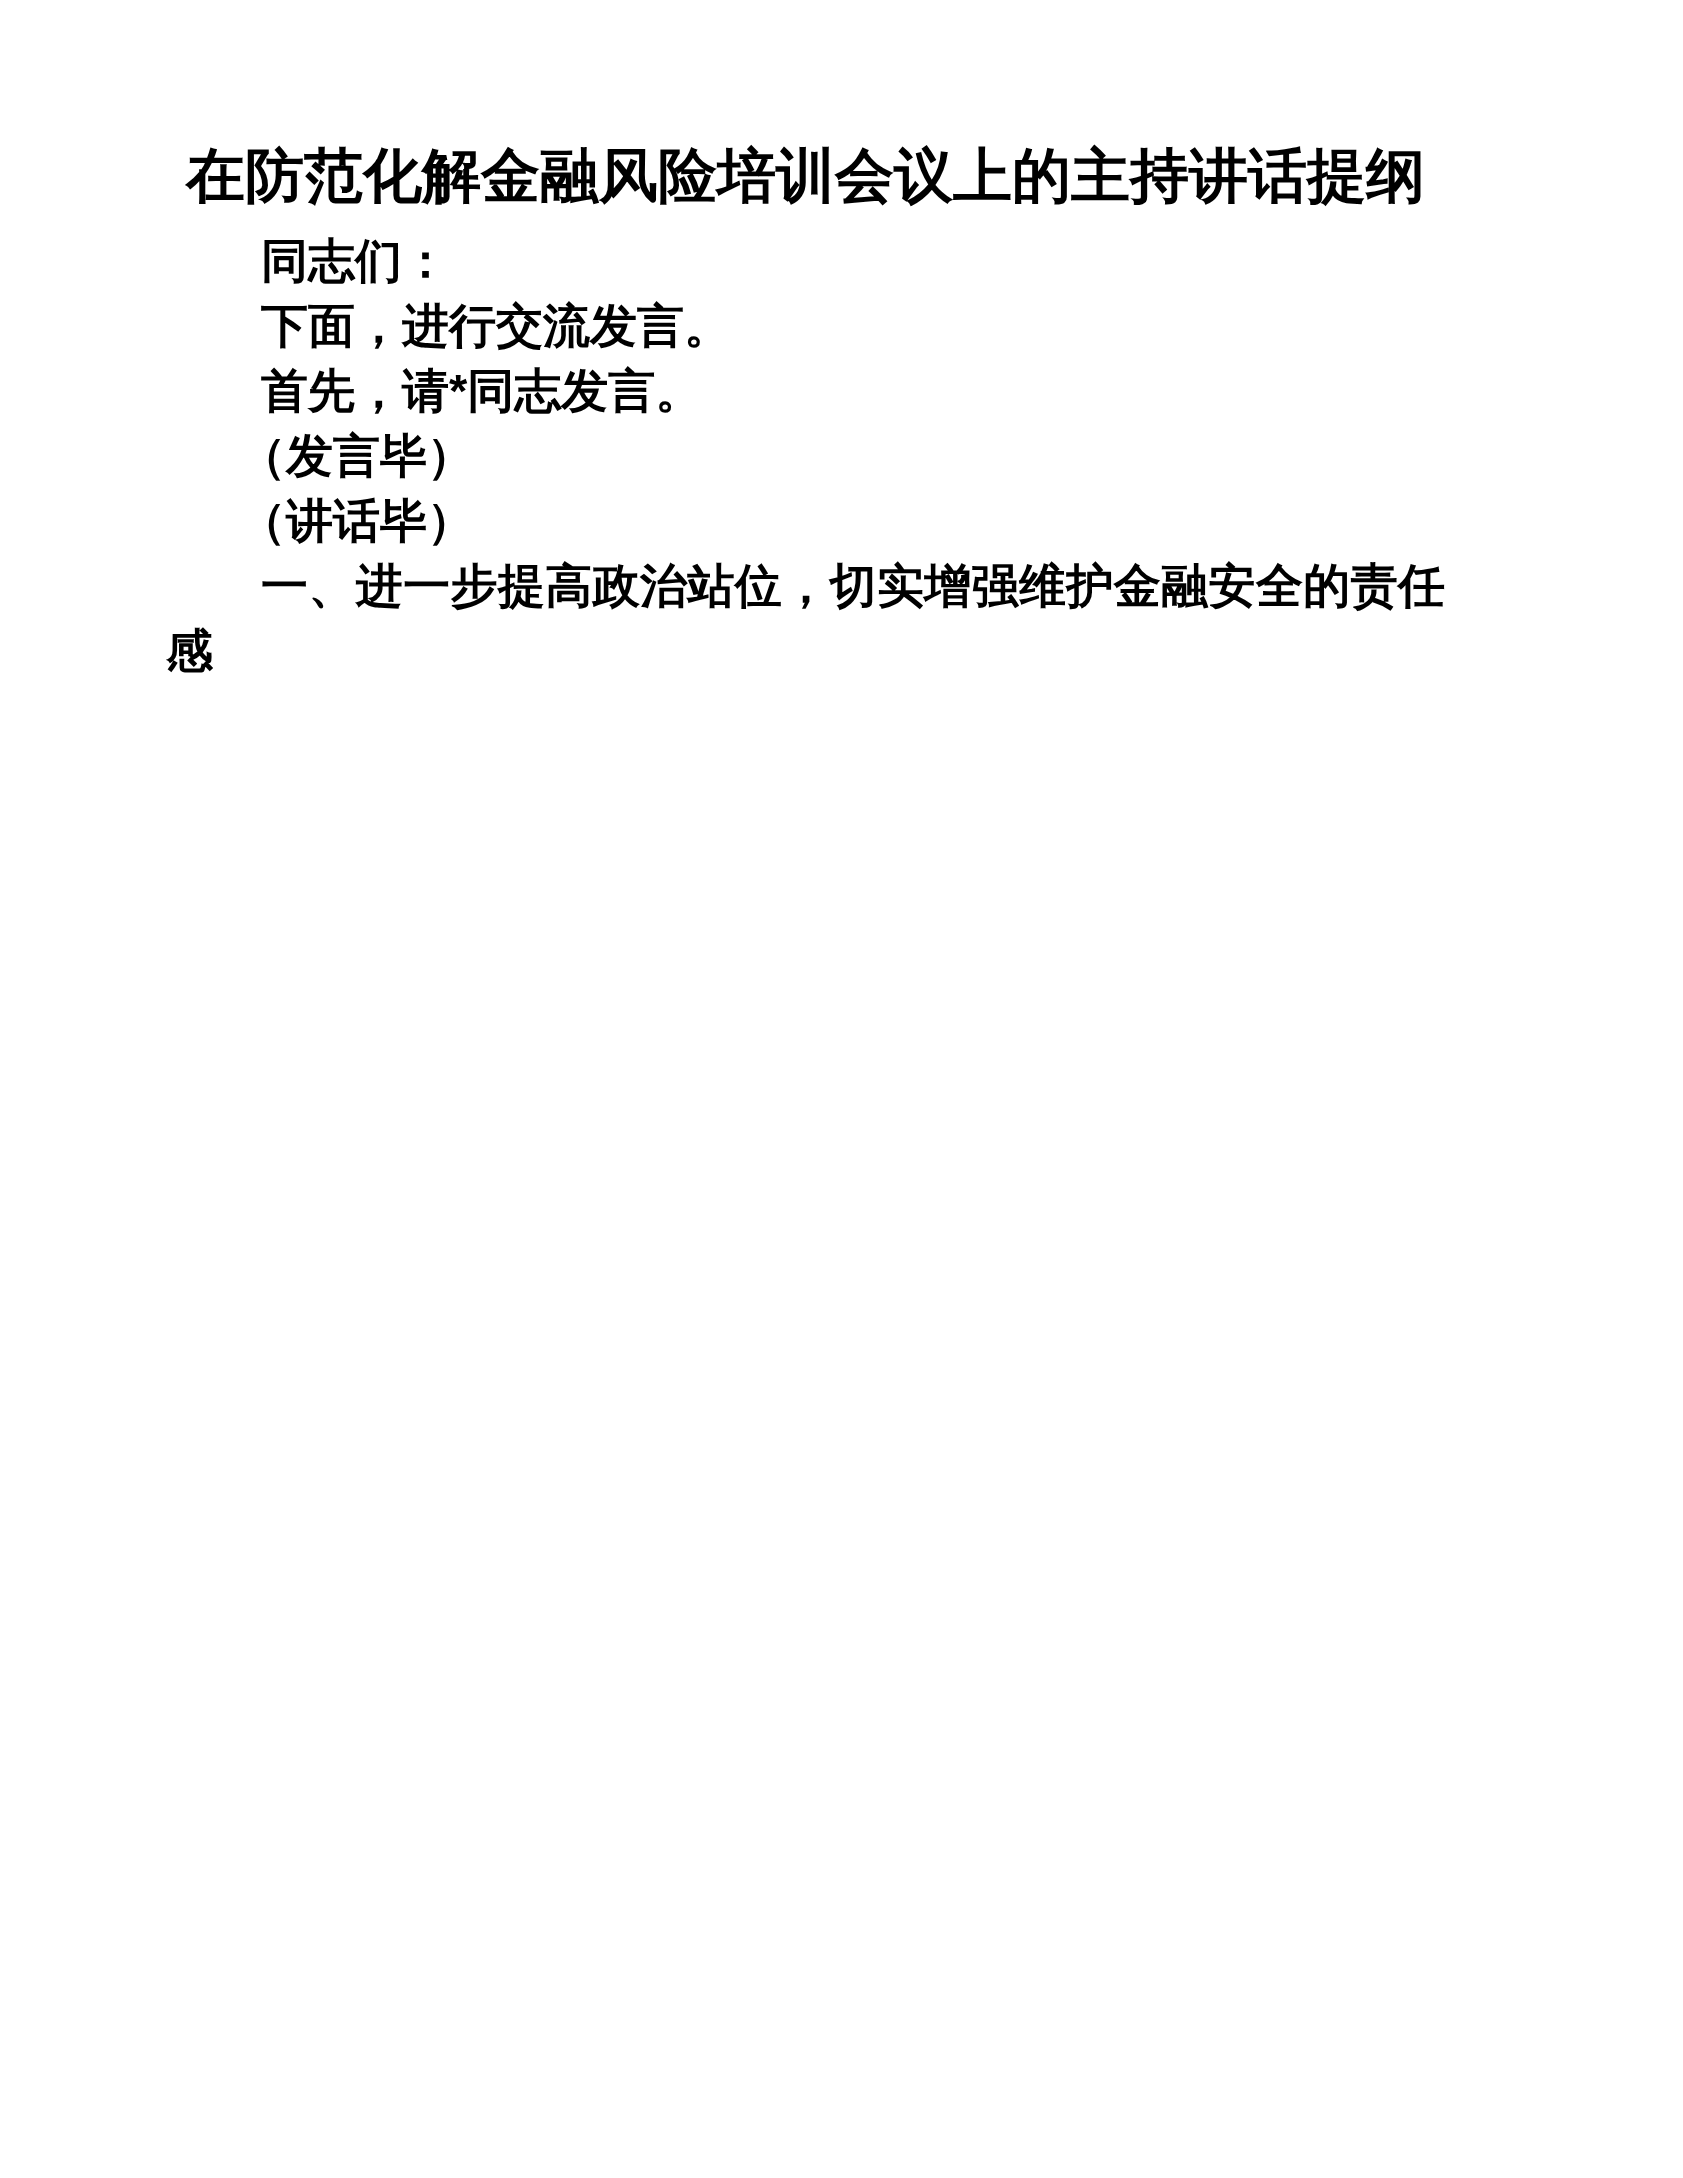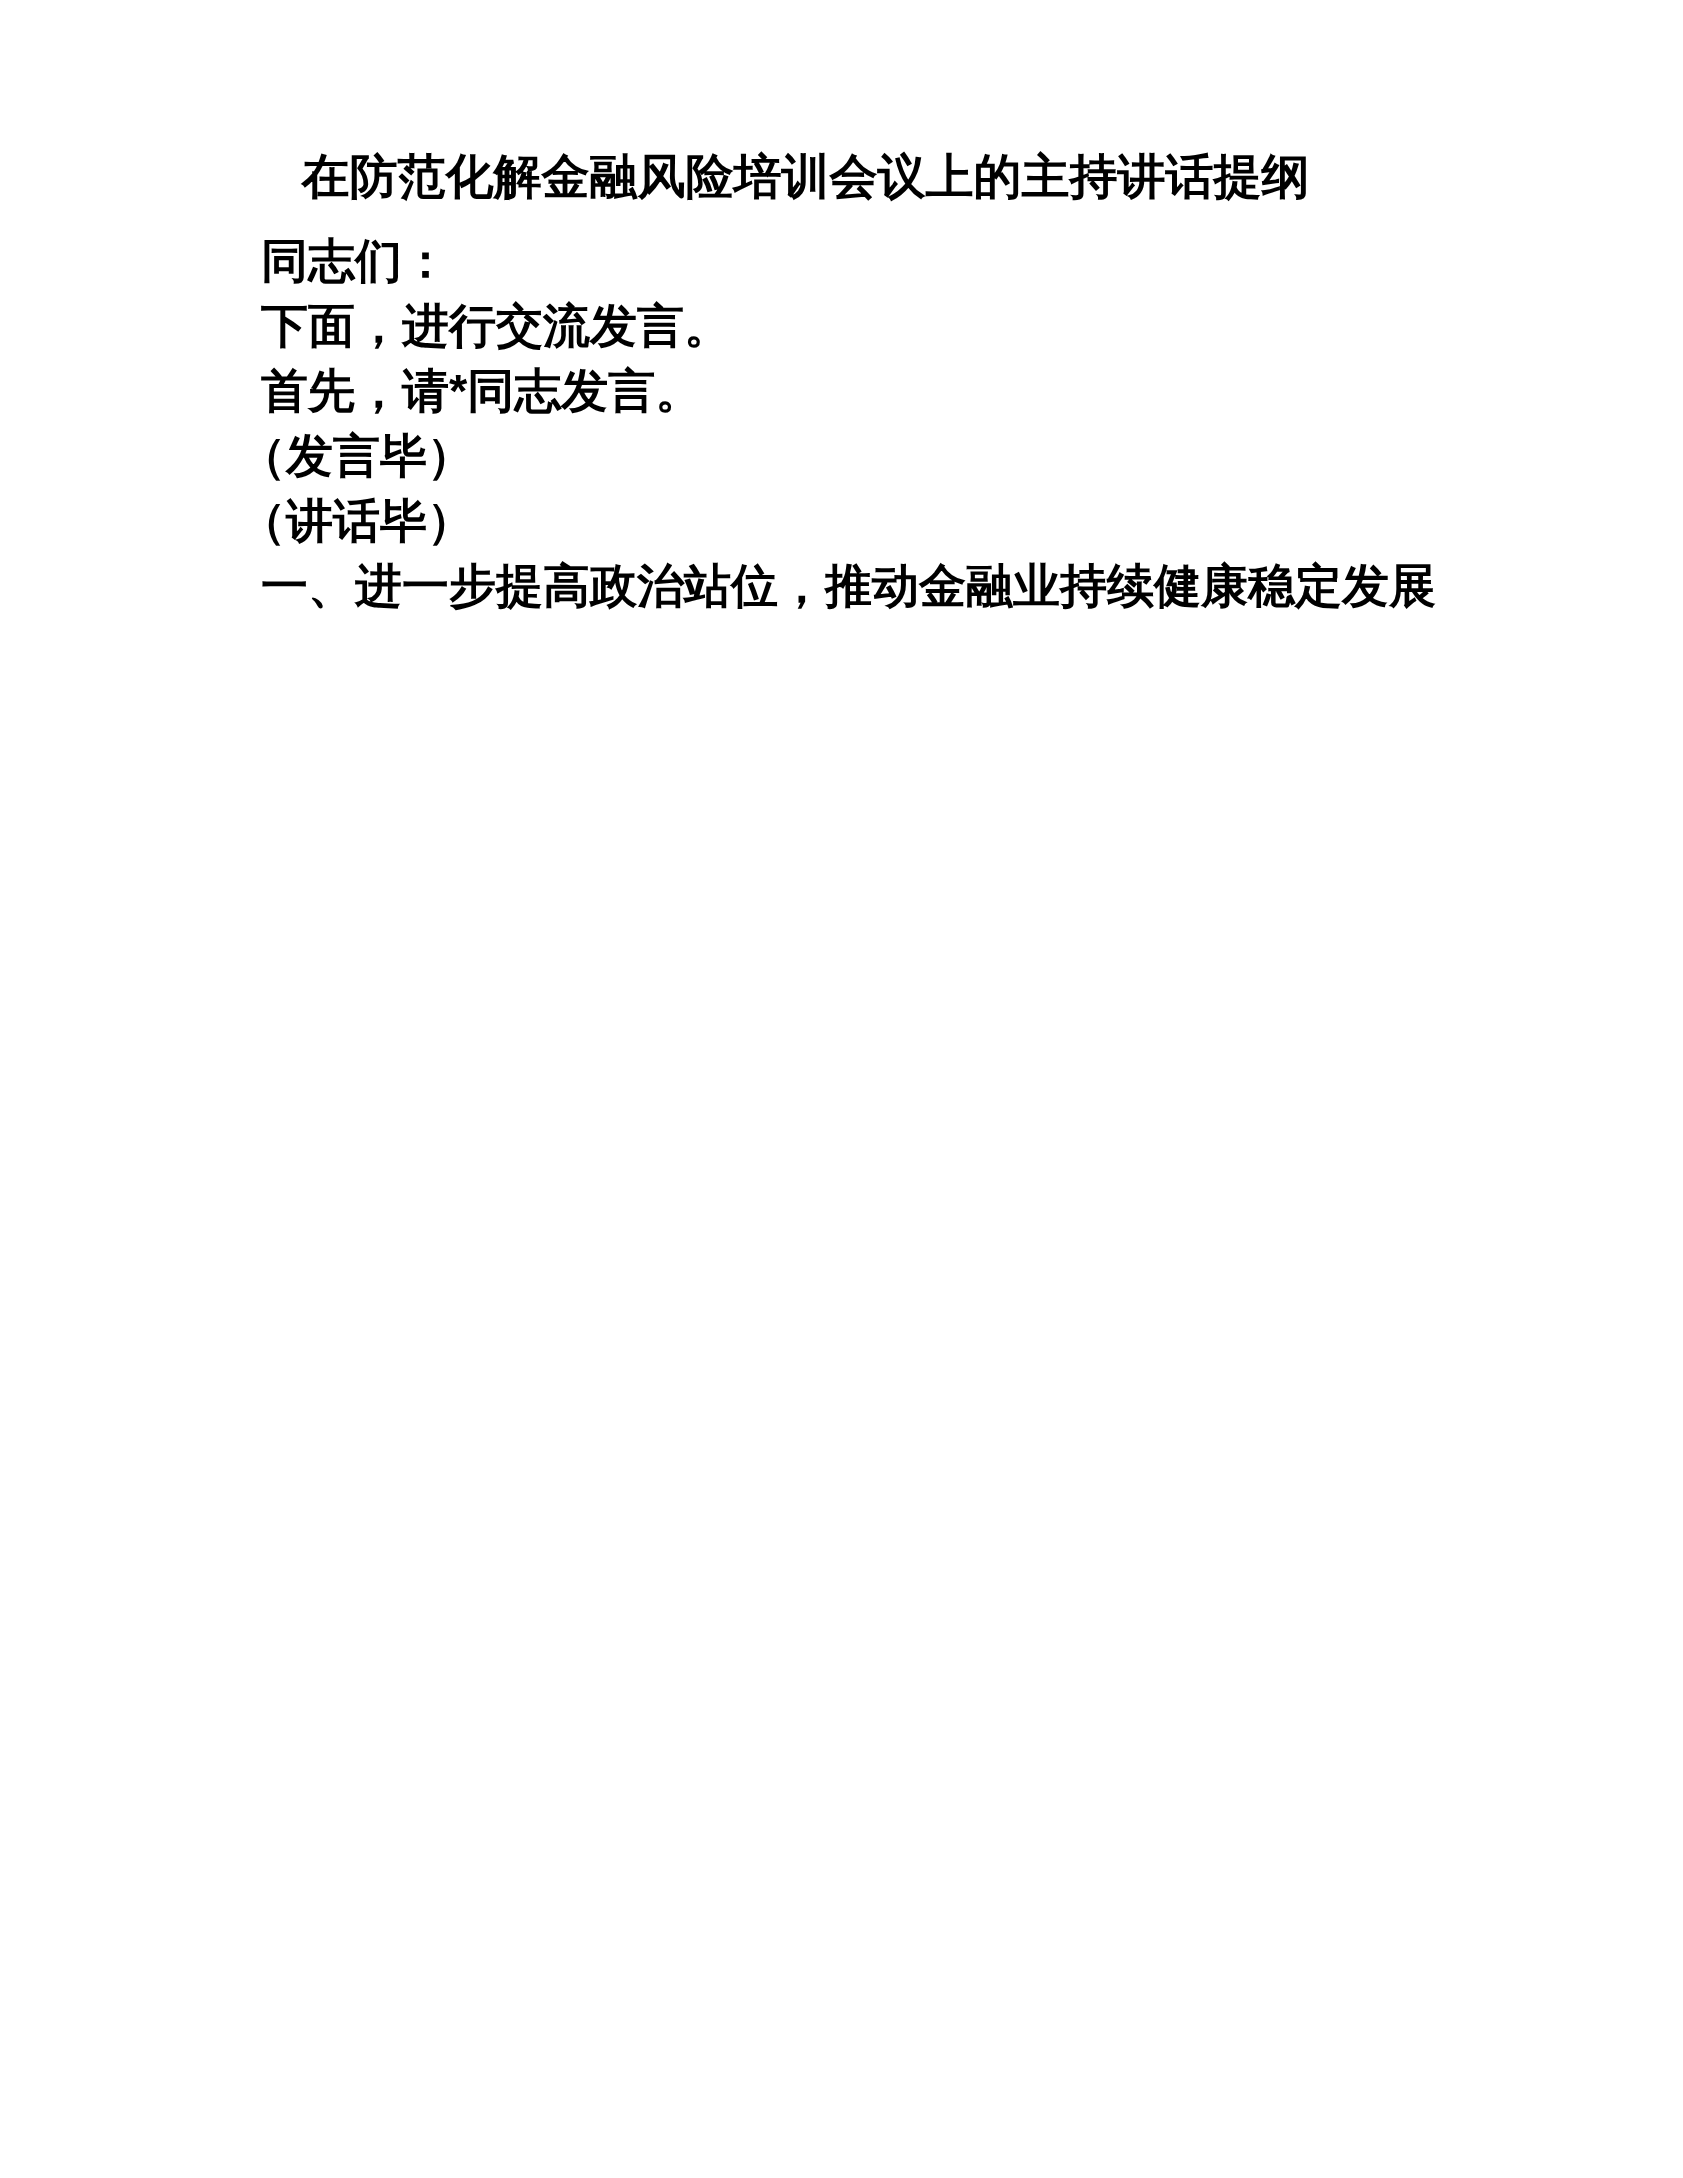--- a/index.html
+++ b/index.html
@@ -24,21 +24,21 @@
   }
 
   .doc-body {
     position: absolute;
     left: 166px;
     top: 139px;
     width: 1279px;
   }
 
   .doc-title {
-    font-size: 48px;
+    font-size: 59px;
     line-height: 75px;
     font-weight: 700;
     text-align: center;
     letter-spacing: 0px;
     margin: 0 0 14px 0;
     word-break: break-all;
   }
 
   .para {
     font-size: 47px;
@@ -70,18 +70,18 @@
     <p class="para">下面，进行交流发言。</p>
 
     <p class="para">首先，请*同志发言。</p>
 
     <p class="para indent-1">（发言毕）</p>
 
 
     <p class="para indent-1">（讲话毕）</p>
 
 
-    <p class="para">一、进一步提高政治站位，推动金融业持续健康稳定发展</p>
+    <p class="para">一、进一步提高政治站位，切实增强维护金融安全的责任感</p>
 
   </div>
 
 </div>
 
 
 </body></html>

